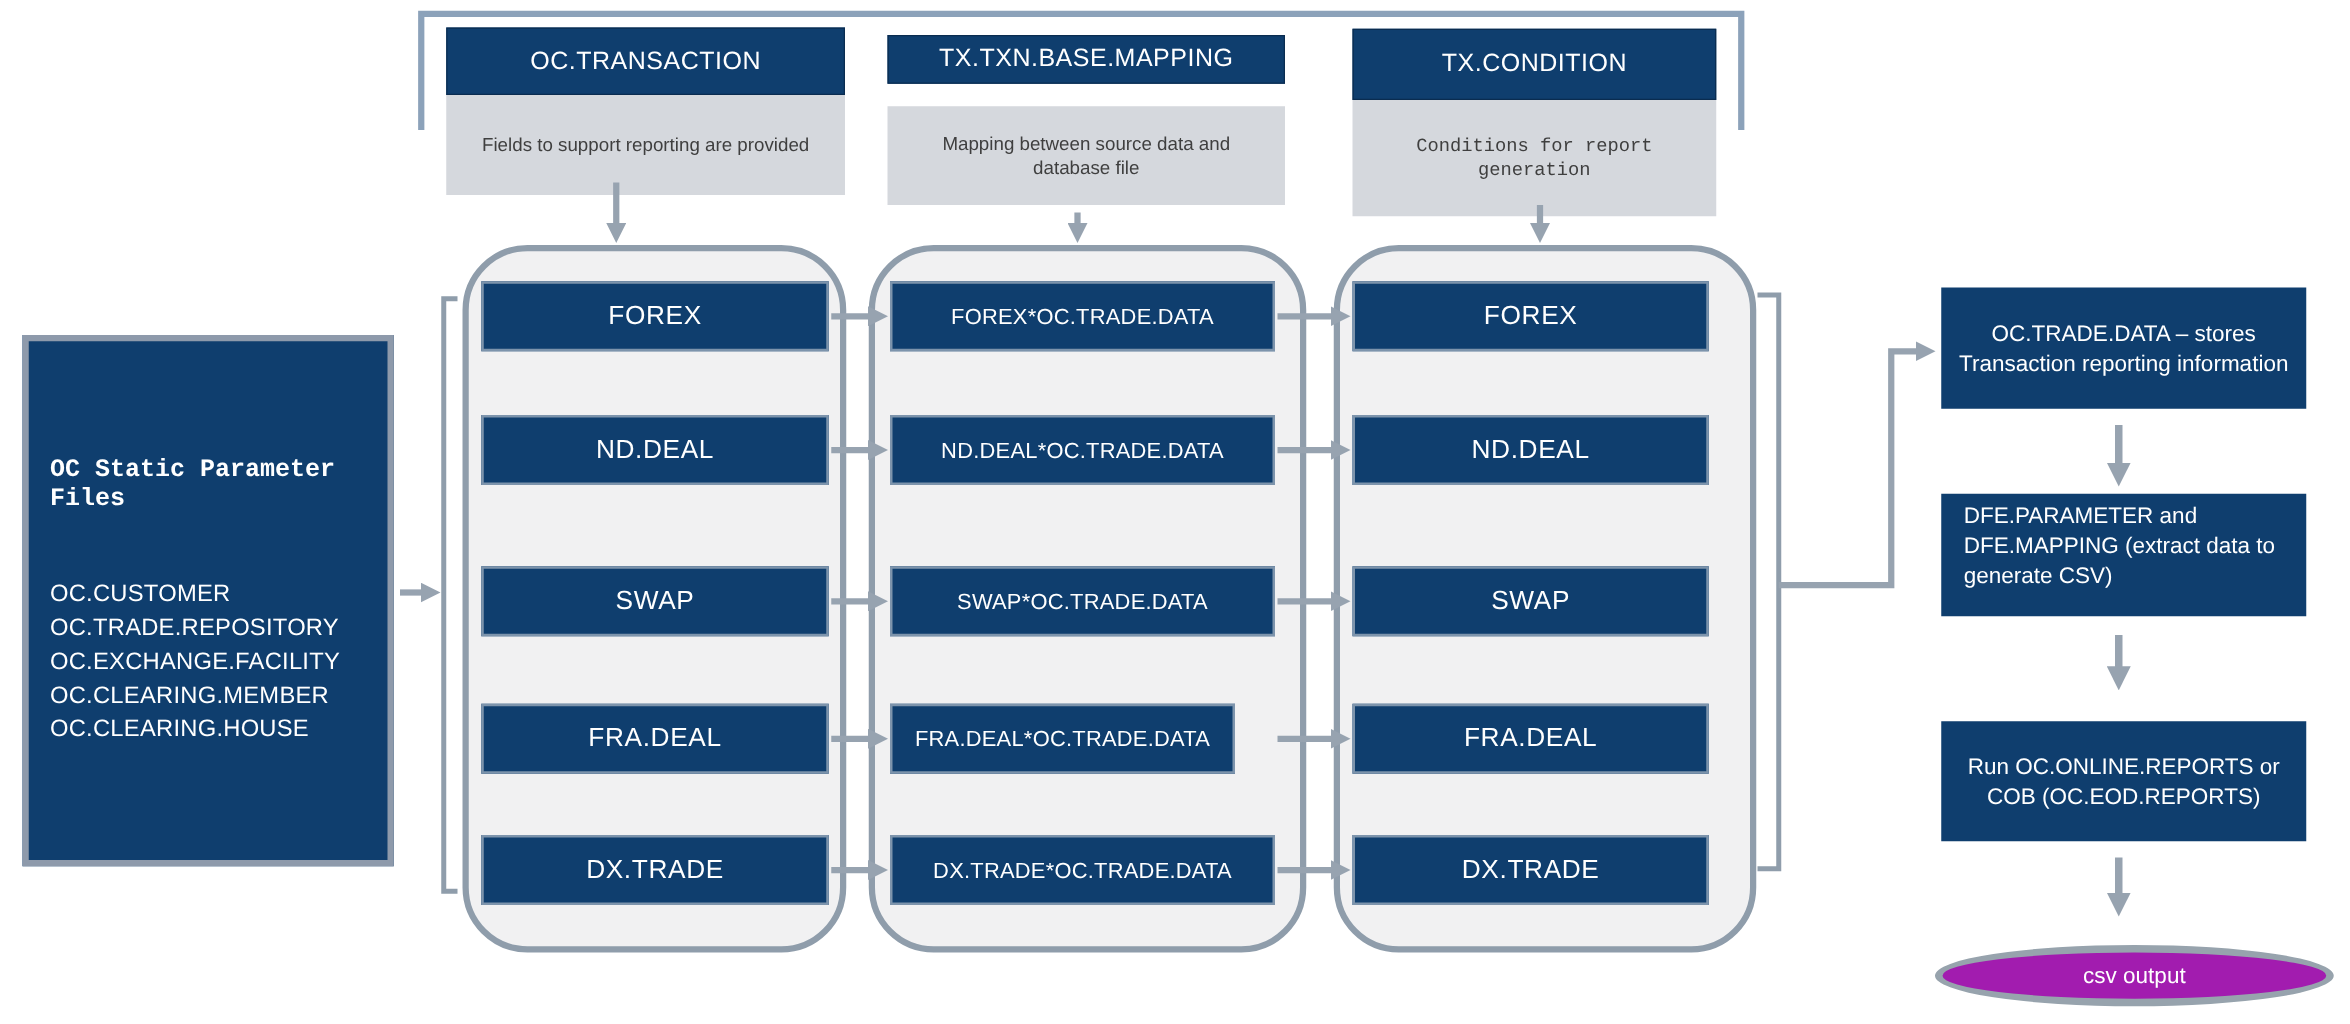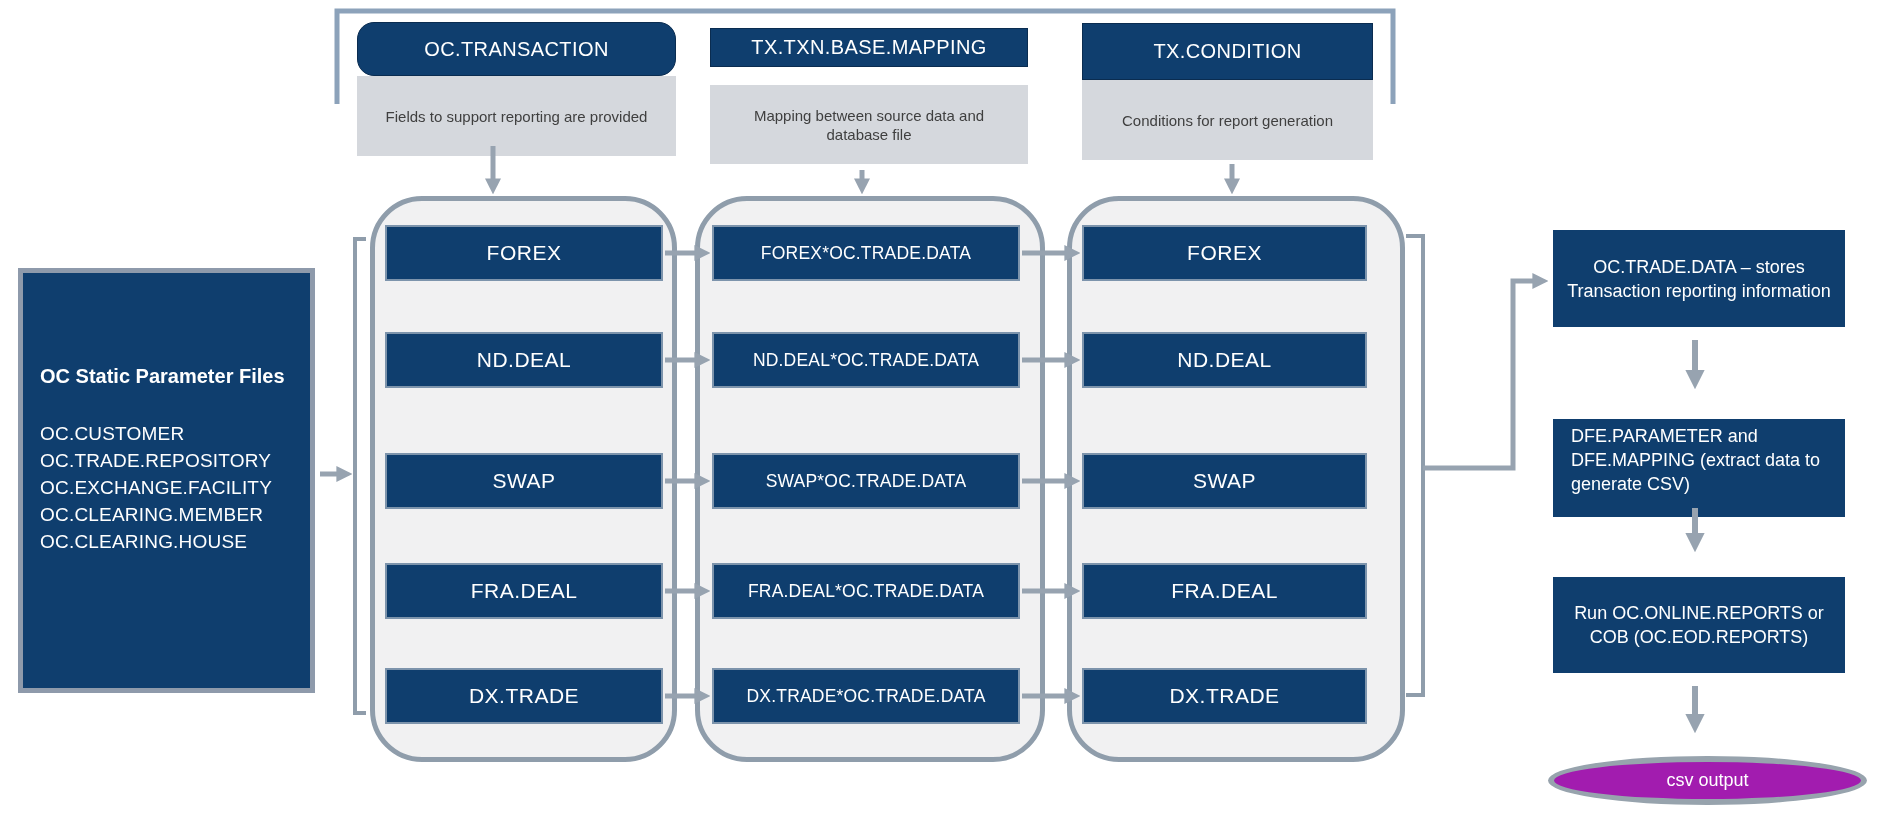--- a/index.html
+++ b/index.html
@@ -21,47 +21,47 @@
 
   
   .rowbox{background:#0f3e6e;border:2px solid #7d94ac;color:#ffffff;
           display:flex;align-items:center;justify-content:center;
           font-size:21px;letter-spacing:.5px;font-weight:400;}
   .rowbox.small{font-size:17.5px;letter-spacing:.2px;}
 
   
   .leftpanel{background:#0f3e6e;border:5px solid #8e9aab;color:#ffffff;
              padding:92px 0 0 17px;}
-  .leftpanel .ptitle{font-size:20px;font-weight:bold;margin:0 0 32px 0;}
+  .leftpanel .ptitle{font-size:20px;font-weight:bold;margin:0 0 51px 0;font-family:Liberation Mono, monospace;}
   .leftpanel ul{list-style:none;margin:0;padding:0;font-size:19px;line-height:27px;letter-spacing:.2px;}
 
   
   .rightbox{background:#0f3e6e;color:#ffffff;font-size:18px;line-height:24px;
             display:flex;align-items:center;}
   .rightbox.center{justify-content:center;text-align:center;padding:0 14px;}
-  .rightbox.left{justify-content:flex-start;text-align:left;padding:0 14px 16px 18px;margin-top:24px;}
+  .rightbox.left{justify-content:flex-start;text-align:left;padding:0 14px 16px 18px;}
 
   .ellipse{background:#a21caf;border:6px solid #97a3ad;border-radius:50%;
            color:#ffffff;font-size:18px;display:flex;align-items:center;justify-content:center;}
 
   svg.overlay{position:absolute;left:0;top:0;pointer-events:none;}
 </style>
 </head>
 <body>
 
 <div id="canvas">
 
-  <div class="abs hdr" style="left:357px;top:22px;width:319px;height:54px;border-radius:17px;">OC.TRANSACTION</div>
+  <div class="abs hdr" style="left:357px;top:22px;width:319px;height:54px;">OC.TRANSACTION</div>
   <div class="abs gray" style="left:357px;top:76px;width:319px;height:80px;">Fields to support reporting are provided</div>
 
   <div class="abs hdr" style="left:710px;top:28px;width:318px;height:39px;">TX.TXN.BASE.MAPPING</div>
   <div class="abs gray" style="left:710px;top:85px;width:318px;height:79px;">Mapping between source data and database file</div>
 
   <div class="abs hdr" style="left:1082px;top:23px;width:291px;height:57px;">TX.CONDITION</div>
-  <div class="abs gray" style="left:1082px;top:80px;width:291px;height:80px;">Conditions for report generation</div>
+  <div class="abs gray" style="left:1082px;top:80px;width:291px;height:93px;font-family:Liberation Mono, monospace;">Conditions for report generation</div>
 
   <div class="abs leftpanel" style="left:18px;top:268px;width:297px;height:425px;">
     <div class="ptitle">OC Static Parameter Files</div>
     <ul>
       <li>OC.CUSTOMER</li>
       <li>OC.TRADE.REPOSITORY</li>
       <li>OC.EXCHANGE.FACILITY</li>
       <li>OC.CLEARING.MEMBER</li>
       <li>OC.CLEARING.HOUSE</li>
     </ul>
@@ -73,21 +73,21 @@
 
   <div class="abs rowbox" style="left:385px;top:225px;width:278px;height:56px;">FOREX</div>
   <div class="abs rowbox" style="left:385px;top:332px;width:278px;height:56px;">ND.DEAL</div>
   <div class="abs rowbox" style="left:385px;top:453px;width:278px;height:56px;">SWAP</div>
   <div class="abs rowbox" style="left:385px;top:563px;width:278px;height:56px;">FRA.DEAL</div>
   <div class="abs rowbox" style="left:385px;top:668px;width:278px;height:56px;">DX.TRADE</div>
 
   <div class="abs rowbox small" style="left:712px;top:225px;width:308px;height:56px;">FOREX*OC.TRADE.DATA</div>
   <div class="abs rowbox small" style="left:712px;top:332px;width:308px;height:56px;">ND.DEAL*OC.TRADE.DATA</div>
   <div class="abs rowbox small" style="left:712px;top:453px;width:308px;height:56px;">SWAP*OC.TRADE.DATA</div>
-  <div class="abs rowbox small" style="left:712px;top:563px;width:308px;height:56px;">FRA.DEAL*OC.TRADE.DATA</div>
+  <div class="abs rowbox small" style="left:712px;top:563px;width:276px;height:56px;">FRA.DEAL*OC.TRADE.DATA</div>
   <div class="abs rowbox small" style="left:712px;top:668px;width:308px;height:56px;text-align:center;">DX.TRADE*OC.TRADE.DATA</div>
 
   <div class="abs rowbox" style="left:1082px;top:225px;width:285px;height:56px;">FOREX</div>
   <div class="abs rowbox" style="left:1082px;top:332px;width:285px;height:56px;">ND.DEAL</div>
   <div class="abs rowbox" style="left:1082px;top:453px;width:285px;height:56px;">SWAP</div>
   <div class="abs rowbox" style="left:1082px;top:563px;width:285px;height:56px;">FRA.DEAL</div>
   <div class="abs rowbox" style="left:1082px;top:668px;width:285px;height:56px;">DX.TRADE</div>
 
   <div class="abs rightbox center" style="left:1553px;top:230px;width:292px;height:97px;">OC.TRADE.DATA – stores Transaction reporting information</div>
   <div class="abs rightbox left" style="left:1553px;top:395px;width:292px;height:98px;">DFE.PARAMETER and DFE.MAPPING (extract data to generate CSV)</div>

